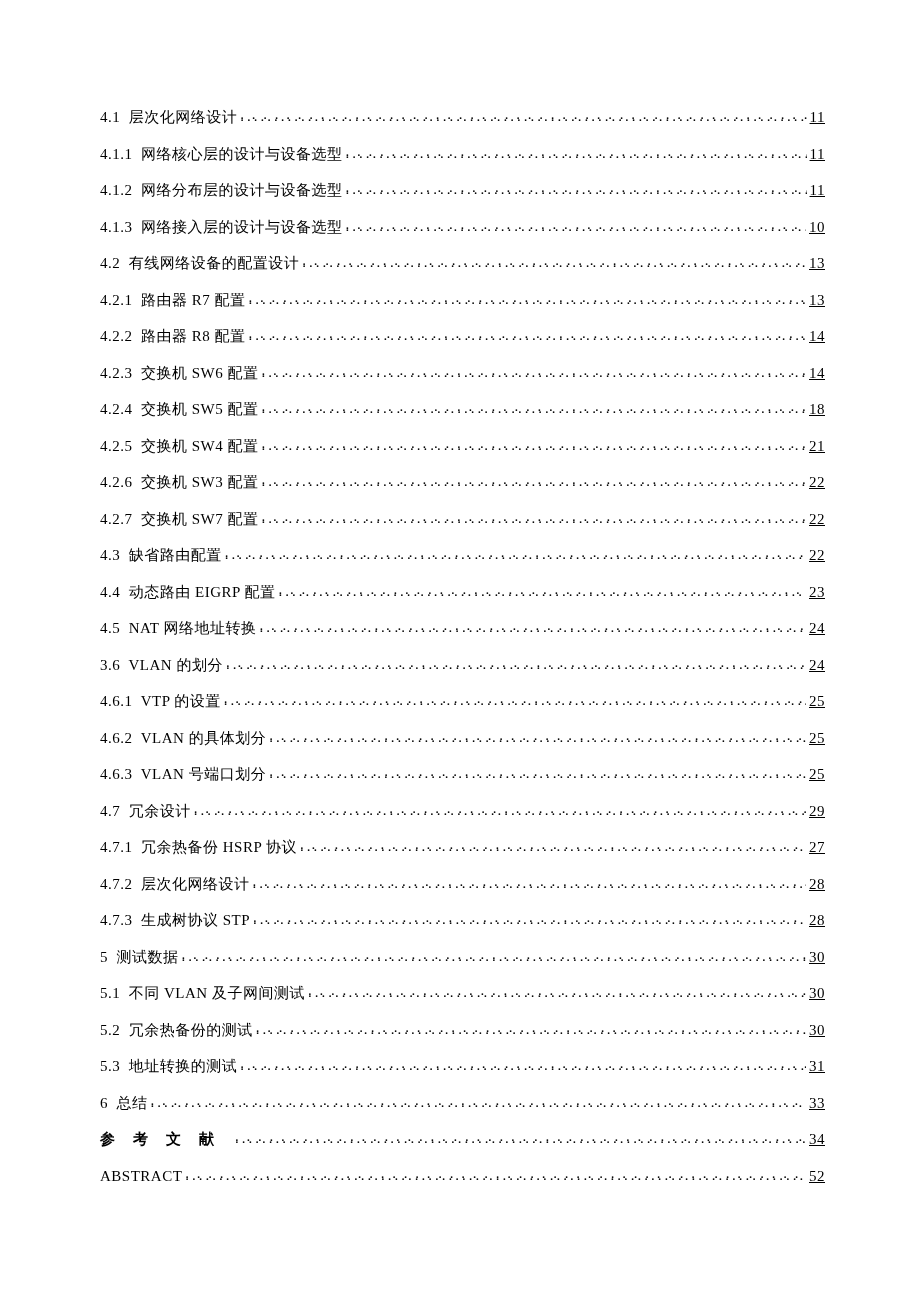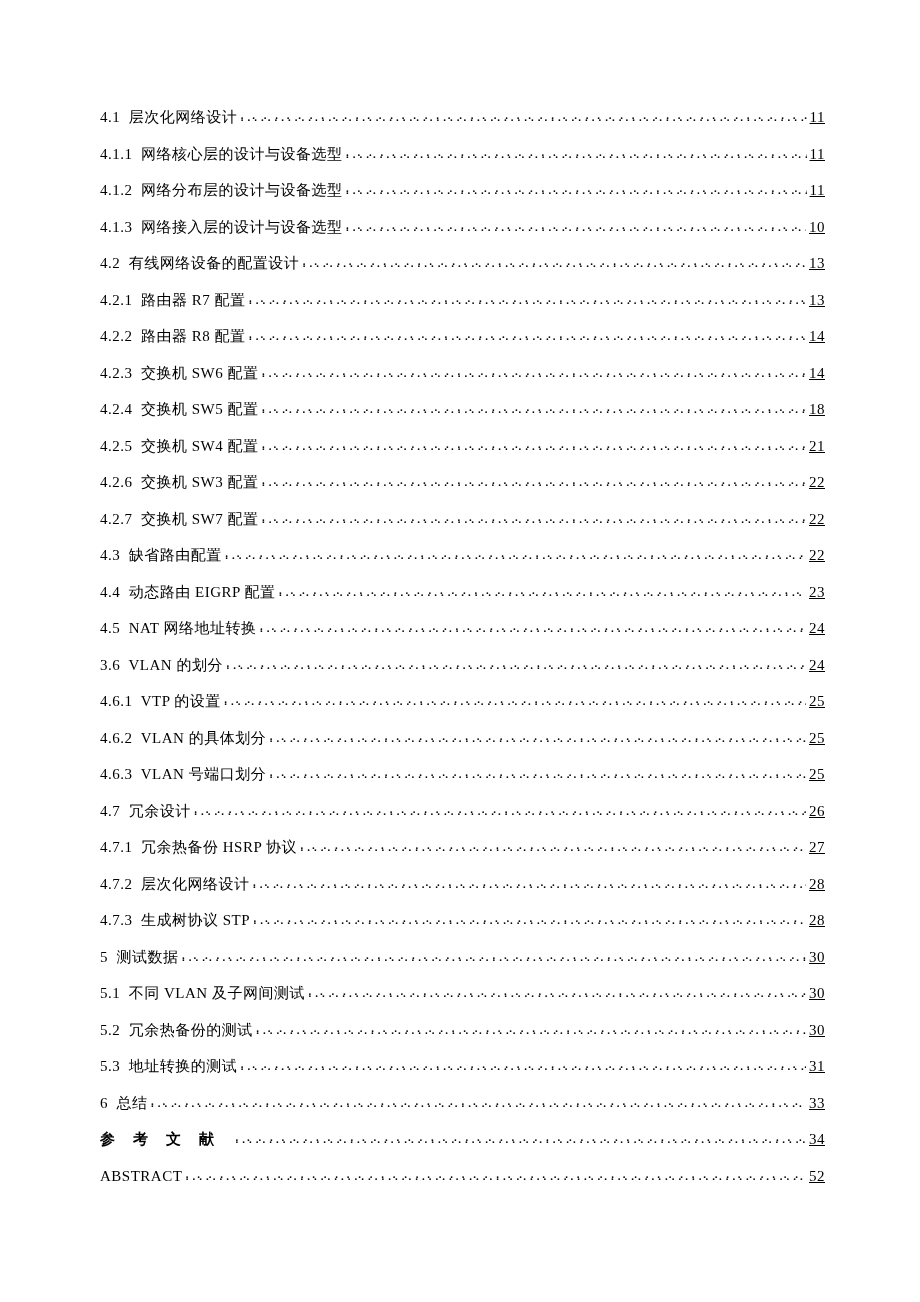--- a/index.html
+++ b/index.html
@@ -207,21 +207,21 @@
       <span class="toc-dots">
         <span class="toc-dots-inner">. . . . . . . . . . . . . . . . . . . . . . . . . . . . . . . . . . . . . . . . . . . . . . . . . . . . . . . . . . . . . . . . . . . . . . . . . . . . . . . . . . . . . . . . . . . . . . . . . . . . . . . . . . . . . . . . . . . . . . . . . . . . . . . . . . . . . . . . . .</span>
       </span>
       <span class="toc-page">25</span>
     </div>
     <div class="toc-row">
       <span class="toc-label">4.7  冗余设计</span>
       <span class="toc-dots">
         <span class="toc-dots-inner">. . . . . . . . . . . . . . . . . . . . . . . . . . . . . . . . . . . . . . . . . . . . . . . . . . . . . . . . . . . . . . . . . . . . . . . . . . . . . . . . . . . . . . . . . . . . . . . . . . . . . . . . . . . . . . . . . . . . . . . . . . . . . . . . . . . . . . . . . .</span>
       </span>
-      <span class="toc-page">26</span>
+      <span class="toc-page">29</span>
     </div>
     <div class="toc-row">
       <span class="toc-label">4.7.1  冗余热备份 HSRP 协议</span>
       <span class="toc-dots">
         <span class="toc-dots-inner">. . . . . . . . . . . . . . . . . . . . . . . . . . . . . . . . . . . . . . . . . . . . . . . . . . . . . . . . . . . . . . . . . . . . . . . . . . . . . . . . . . . . . . . . . . . . . . . . . . . . . . . . . . . . . . . . . . . . . . . . . . . . . . . . . . . . . . . . . .</span>
       </span>
       <span class="toc-page">27</span>
     </div>
     <div class="toc-row">
       <span class="toc-label">4.7.2  层次化网络设计</span>

